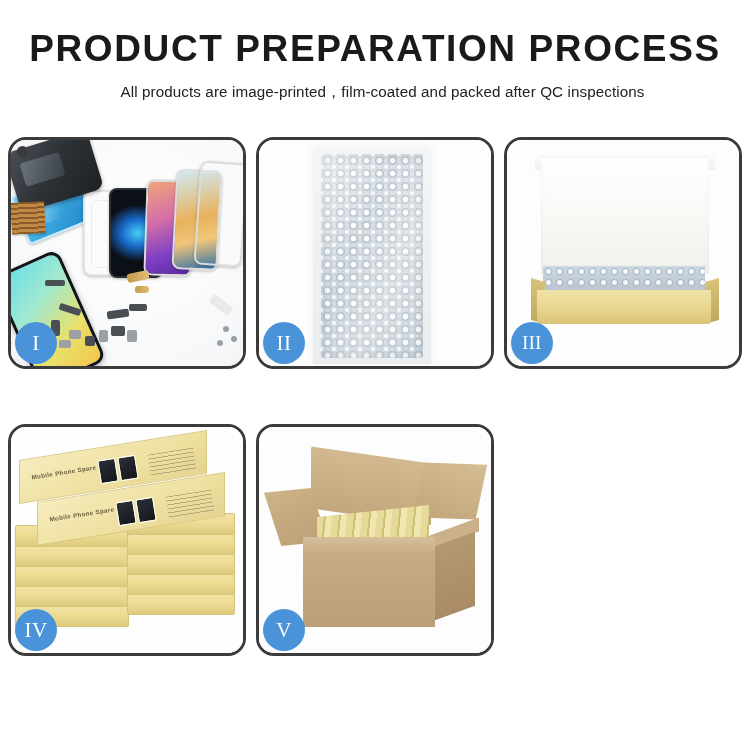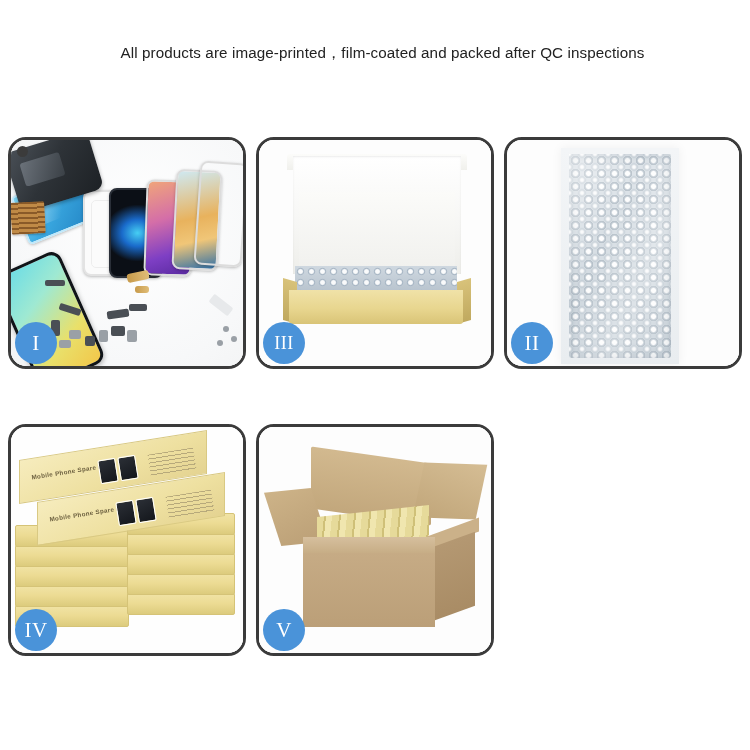--- a/index.html
+++ b/index.html
@@ -360,20 +360,21 @@
     position:absolute; background: rgba(120,98,66,.45);
   }
   .s-tape {
     position:absolute; background: rgba(150,122,84,.55);
   }
 </style>
 </head>
 <body>
 
 <div id="header">
+  <h1 id="page-title">PRODUCT PREPARATION PROCESS</h1>
   <p id="page-subtitle">All products are image-printed，film-coated and packed after QC inspections</p>
 </div>
 
 <div id="panel-grid">
 
   <div class="panel">
     <div class="panel-photo">
       <div class="p1-bg"></div>
 
       <div class="phone p1-film"></div>
@@ -404,40 +405,40 @@
       <div class="part wht" style="left:198px; top:160px; width:24px; height:10px; transform:rotate(38deg);"></div>
       <div class="part lt" style="left:212px; top:186px; width:6px;  height:6px; border-radius:50%;"></div>
       <div class="part lt" style="left:220px; top:196px; width:6px;  height:6px; border-radius:50%;"></div>
       <div class="part lt" style="left:206px; top:200px; width:6px;  height:6px; border-radius:50%;"></div>
     </div>
     <div class="badge">I</div>
   </div>
 
   <div class="panel">
     <div class="panel-photo">
+      <div class="p2-bg"></div>
+      <div class="p2-sleeve"></div>
+      <div class="p2-bubbles"></div>
+      <div class="p2-sheen"></div>
+    </div>
+    <div class="badge">II</div>
+  </div>
+
+  <div class="panel">
+    <div class="panel-photo">
       <div class="p3-bg"></div>
       <div class="p3-lid-edge"></div>
       <div class="p3-lid"></div>
       <div class="p3-foam"></div>
       <div class="p3-bubblerow"></div>
       <div class="p3-box-left"></div>
       <div class="p3-box-right"></div>
       <div class="p3-box-front"></div>
     </div>
     <div class="badge wide">III</div>
-  </div>
-
-  <div class="panel">
-    <div class="panel-photo">
-      <div class="p2-bg"></div>
-      <div class="p2-sleeve"></div>
-      <div class="p2-bubbles"></div>
-      <div class="p2-sheen"></div>
-    </div>
-    <div class="badge">II</div>
   </div>
 
   <div class="panel">
     <div class="panel-photo">
       <div class="p4-bg"></div>
       <div class="p4-stack">
 
         <div class="yb" style="left:4px;  top:178px; width:112px; height:20px;"></div>
         <div class="yb" style="left:4px;  top:158px; width:112px; height:20px;"></div>
         <div class="yb" style="left:4px;  top:138px; width:112px; height:20px;"></div>

